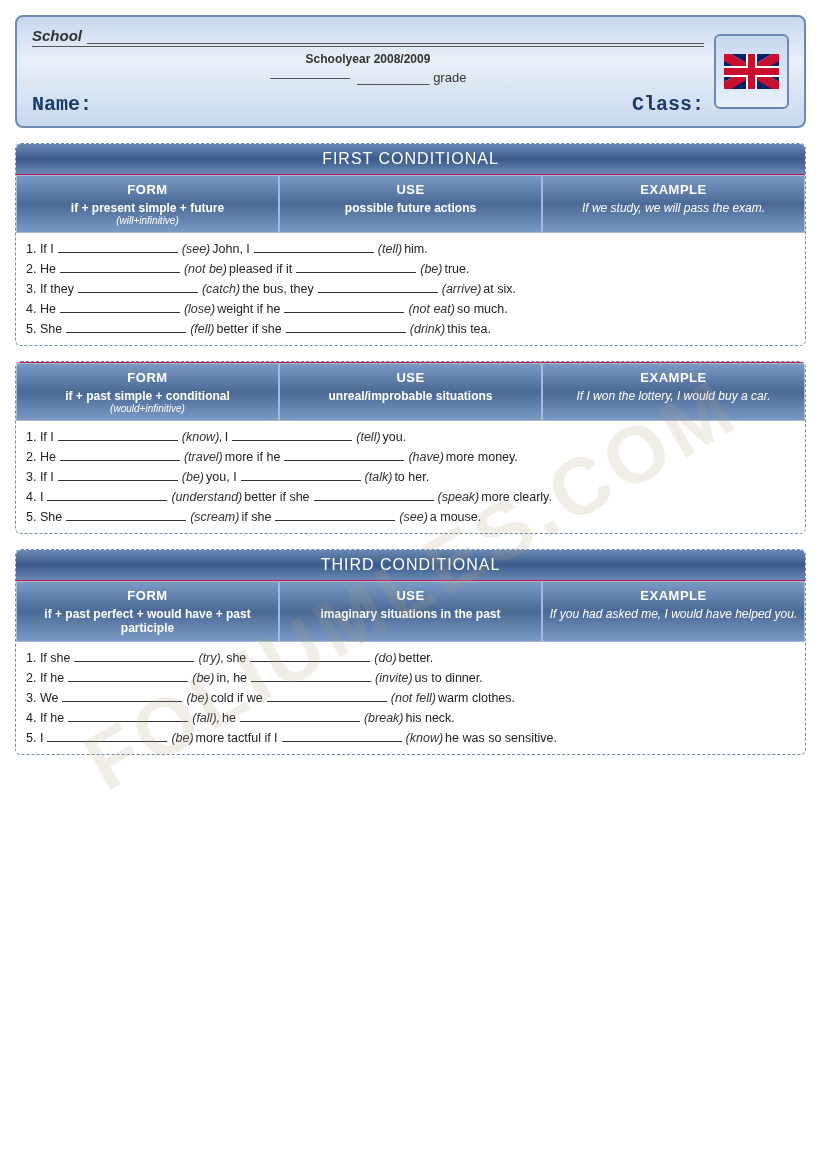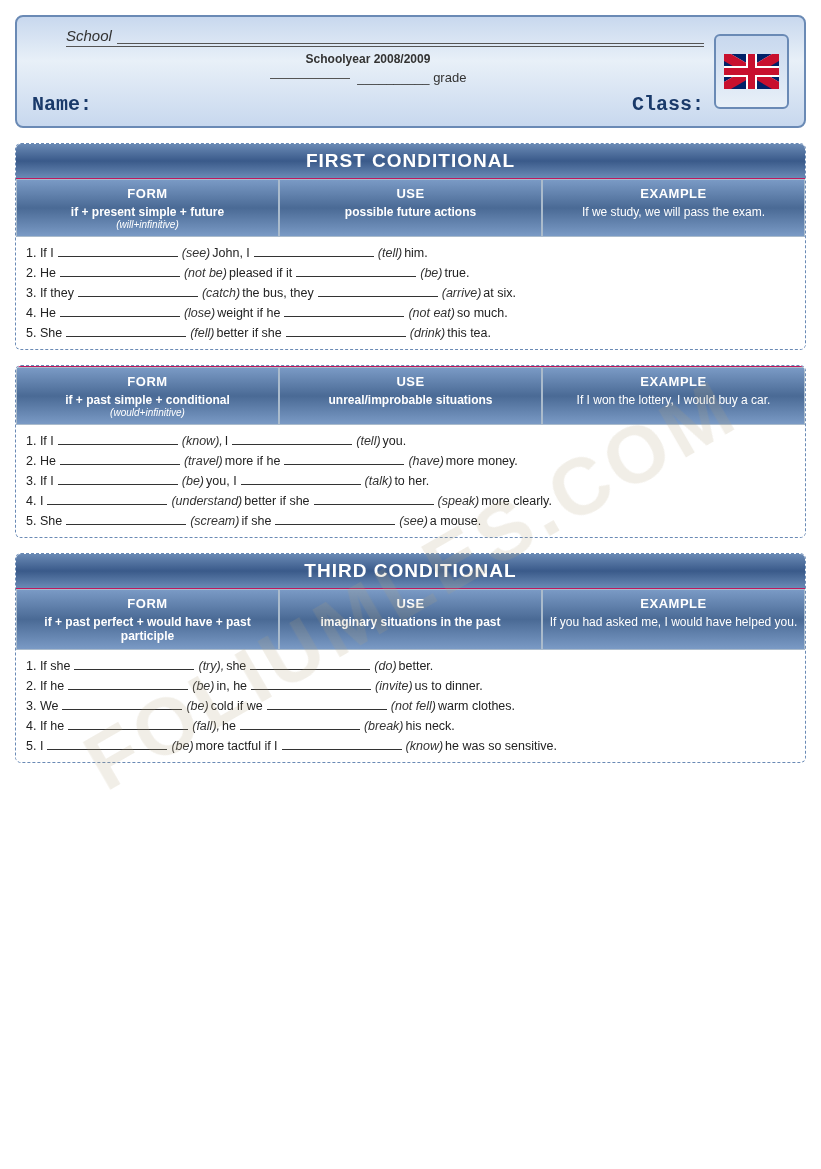--- a/index.html
+++ b/index.html
@@ -20,29 +20,28 @@
       padding: 10px 15px;
       display: flex;
       align-items: center;
       margin-bottom: 15px;
     }
     .header-left {
       flex: 1;
     }
     .school-line {
       font-style: italic;
-      font-weight: normal;
+      font-weight: bold;
       font-size: 15px;
       color: #333;
       border-bottom: 1px solid #555;
       padding-bottom: 2px;
       margin-bottom: 5px;
       display: flex;
       align-items: center;
-      margin-left: 34px;
     }
     .school-underline {
       flex: 1;
       border-bottom: 1px solid #555;
       margin-left: 5px;
       height: 16px;
     }
     .schoolyear {
       text-align: center;
       font-size: 12px;
@@ -88,22 +87,22 @@
     .section {
       border: 1px dashed #6a8ab5;
       border-radius: 6px;
       margin-bottom: 15px;
       overflow: hidden;
     }
     .section-title-bar {
       background: linear-gradient(180deg, #6a8ab5 0%, #3a5a8a 50%, #6a8ab5 100%);
       color: #fff;
       text-align: center;
-      font-size: 19px;
-      font-weight: bold;
+      font-size: 16px;
+      font-weight: normal;
       letter-spacing: 1px;
       padding: 6px 0;
     }
 
     
     .info-row {
       display: flex;
       border-top: 1px solid #be185d;
     }
     .info-cell {
@@ -123,20 +122,21 @@
     .info-cell-body {
       font-size: 12px;
       font-weight: bold;
     }
     .info-cell-sub {
       font-size: 10px;
       font-style: italic;
     }
     .info-cell-example {
       font-size: 12px;
+      font-style: italic;
     }
 
     
     .exercises {
       padding: 6px 10px;
       background: #fff;
     }
     .exercise-row {
       font-size: 12.5px;
       padding: 3px 0;

